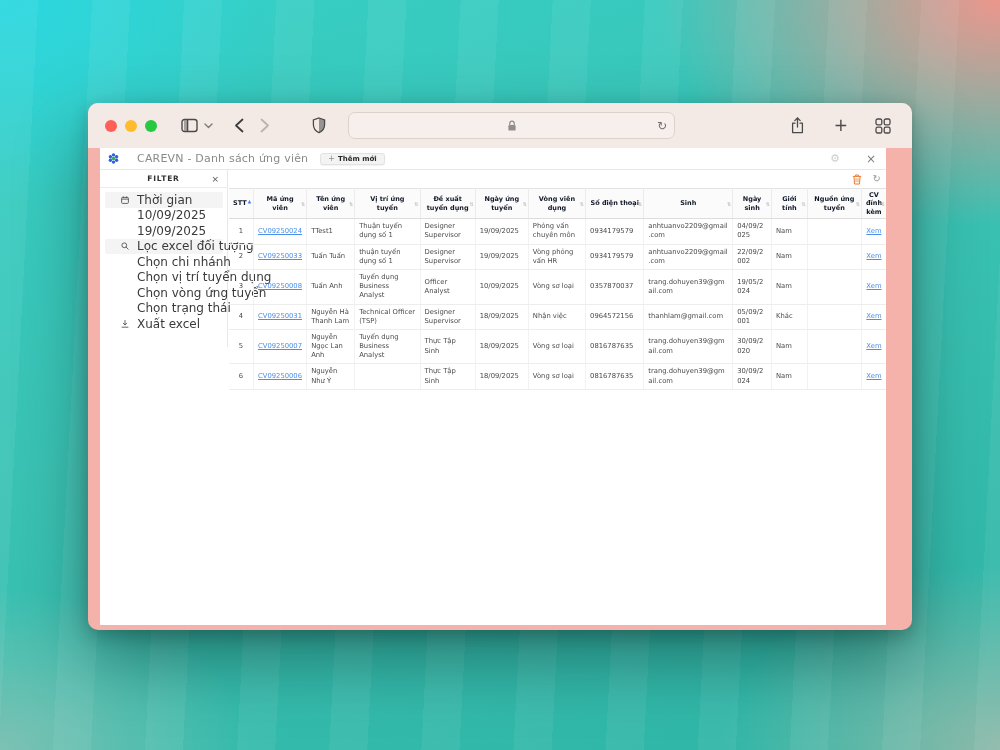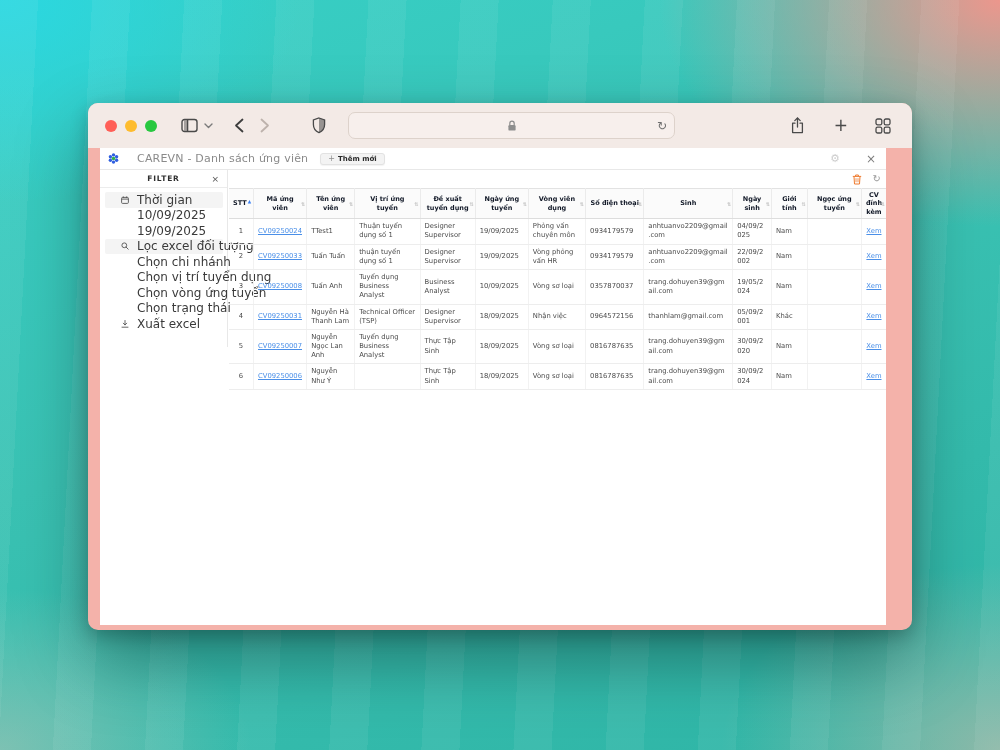--- a/index.html
+++ b/index.html
@@ -264,21 +264,21 @@
                 <th class="c-code"><span>Mã ứng viên</span><span class="sortg">⇅</span></th>
                 <th class="c-name"><span>Tên ứng viên</span><span class="sortg">⇅</span></th>
                 <th class="c-position"><span>Vị trí ứng tuyển</span><span class="sortg">⇅</span></th>
                 <th class="c-proposal"><span>Đề xuất tuyển dụng</span><span class="sortg">⇅</span></th>
                 <th class="c-apply_date"><span>Ngày ứng tuyển</span><span class="sortg">⇅</span></th>
                 <th class="c-round"><span>Vòng viên dụng</span><span class="sortg">⇅</span></th>
                 <th class="c-phone"><span>Số điện thoại</span><span class="sortg">⇅</span></th>
                 <th class="c-email"><span>Sinh</span><span class="sortg">⇅</span></th>
                 <th class="c-dob"><span>Ngày sinh</span><span class="sortg">⇅</span></th>
                 <th class="c-gender"><span>Giới tính</span><span class="sortg">⇅</span></th>
-                <th class="c-source"><span>Ngọc ứng tuyển</span><span class="sortg">⇅</span></th>
+                <th class="c-source"><span>Nguồn ứng tuyển</span><span class="sortg">⇅</span></th>
                 <th class="c-cv"><span>CV đính kèm</span><span class="sortg">⇅</span></th>
               </tr>
             </thead>
             <tbody>
                 <tr>
                   <td class="c-stt">1</td>
                   <td class="c-code"><a class="lnk">CV09250024</a></td>
                   <td class="c-name">TTest1</td>
                   <td class="c-position">Thuận tuyển dụng số 1</td>
                   <td class="c-proposal">Designer Supervisor</td>
@@ -304,21 +304,21 @@
                   <td class="c-dob">22/09/2002</td>
                   <td class="c-gender">Nam</td>
                   <td class="c-source"></td>
                   <td class="c-cv"><a class="lnk">Xem</a></td>
                 </tr>
                 <tr>
                   <td class="c-stt">3</td>
                   <td class="c-code"><a class="lnk">CV09250008</a></td>
                   <td class="c-name">Tuấn Anh</td>
                   <td class="c-position">Tuyển dụng Business Analyst</td>
-                  <td class="c-proposal">Business Analyst</td>
+                  <td class="c-proposal">Officer Analyst</td>
                   <td class="c-apply_date">10/09/2025</td>
                   <td class="c-round">Vòng sơ loại</td>
                   <td class="c-phone">0357870037</td>
                   <td class="c-email">trang.dohuyen39@gmail.com</td>
                   <td class="c-dob">19/05/2024</td>
                   <td class="c-gender">Nam</td>
                   <td class="c-source"></td>
                   <td class="c-cv"><a class="lnk">Xem</a></td>
                 </tr>
                 <tr>

